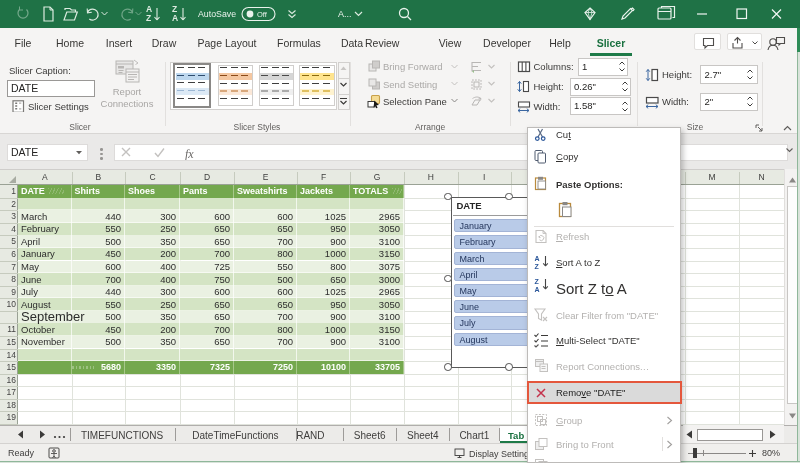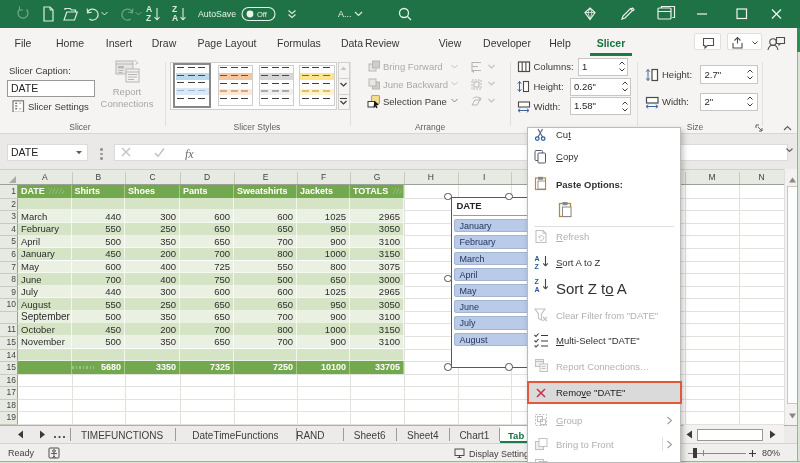--- a/index.html
+++ b/index.html
@@ -197,21 +197,21 @@
     <path d="M2.5 20l3 3 3-3" stroke="#3b3a39" stroke-width="1.2" fill="none"></path>
     <path d="M2 35.5h7" stroke="#3b3a39" stroke-width="1"></path>
     <path d="M2.5 38l3 3 3-3" stroke="#3b3a39" stroke-width="1.2" fill="none"></path>
   </svg>
 <div class="ab" style="left:337.5px;top:77.5px;width:12px;height:1px;background:#d2d0ce;"></div>
 <div class="ab" style="left:337.5px;top:93.5px;width:12px;height:1px;background:#d2d0ce;"></div>
 <div class="ab" style="left:383px;top:61.0px;font-size:9.5px;color:#aba9a7;">Bring Forward</div>
 <svg class="ab" style="left:450px;top:63.5px;" width="9" height="6" viewBox="0 0 9 6">
     <path d="M1.5 1l3 3 3-3" stroke="#c3c1bf" stroke-width="1" fill="none"></path>
   </svg>
-<div class="ab" style="left:383px;top:78.5px;font-size:9.5px;color:#aba9a7;">June Backward</div>
+<div class="ab" style="left:383px;top:78.5px;font-size:9.5px;color:#aba9a7;">Send Setting</div>
 <svg class="ab" style="left:450px;top:81px;" width="9" height="6" viewBox="0 0 9 6">
     <path d="M1.5 1l3 3 3-3" stroke="#c3c1bf" stroke-width="1" fill="none"></path>
   </svg>
 <div class="ab" style="left:383px;top:95.5px;font-size:9.5px;color:#3b3a39;">Selection Pane</div>
 <svg class="ab" style="left:450px;top:98px;" width="9" height="6" viewBox="0 0 9 6">
     <path d="M1.5 1l3 3 3-3" stroke="#8a8886" stroke-width="1" fill="none"></path>
   </svg>
 <svg class="ab" style="left:368px;top:60px;" width="13" height="13" viewBox="0 0 13 13" fill="none" stroke="#b8b6b4">
     <rect x="1" y="4" width="7" height="7" fill="#e8e7e6"></rect>
     <rect x="4.5" y="1" width="7" height="7" fill="#cfcdcb"></rect>
@@ -583,21 +583,21 @@
 <div class="ab" style="left:234px;top:285.1px;width:59px;height:12.6px;font-size:9.5px;color:#2d2d2d;text-align:right;line-height:13.2px;">600</div>
 <div class="ab" style="left:297px;top:285.1px;width:49px;height:12.6px;font-size:9.5px;color:#2d2d2d;text-align:right;line-height:13.2px;">1025</div>
 <div class="ab" style="left:350px;top:285.1px;width:50px;height:12.6px;font-size:9.5px;color:#2d2d2d;text-align:right;line-height:13.2px;">2965</div>
 <div class="ab" style="left:21px;top:297.7px;height:12.6px;font-size:9.5px;color:#2d2d2d;line-height:13.2px;">August</div>
 <div class="ab" style="left:71.5px;top:297.7px;width:49.5px;height:12.6px;font-size:9.5px;color:#2d2d2d;text-align:right;line-height:13.2px;">550</div>
 <div class="ab" style="left:125px;top:297.7px;width:51px;height:12.6px;font-size:9.5px;color:#2d2d2d;text-align:right;line-height:13.2px;">250</div>
 <div class="ab" style="left:180px;top:297.7px;width:50px;height:12.6px;font-size:9.5px;color:#2d2d2d;text-align:right;line-height:13.2px;">650</div>
 <div class="ab" style="left:234px;top:297.7px;width:59px;height:12.6px;font-size:9.5px;color:#2d2d2d;text-align:right;line-height:13.2px;">650</div>
 <div class="ab" style="left:297px;top:297.7px;width:49px;height:12.6px;font-size:9.5px;color:#2d2d2d;text-align:right;line-height:13.2px;">950</div>
 <div class="ab" style="left:350px;top:297.7px;width:50px;height:12.6px;font-size:9.5px;color:#2d2d2d;text-align:right;line-height:13.2px;">3050</div>
-<div class="ab" style="left:21px;top:310.3px;height:12.6px;font-size:10px;color:#2d2d2d;line-height:13.2px;">September</div>
+<div class="ab" style="left:21px;top:310.3px;height:12.6px;font-size:13px;color:#2d2d2d;line-height:13.2px;">September</div>
 <div class="ab" style="left:71.5px;top:310.3px;width:49.5px;height:12.6px;font-size:9.5px;color:#2d2d2d;text-align:right;line-height:13.2px;">500</div>
 <div class="ab" style="left:125px;top:310.3px;width:51px;height:12.6px;font-size:9.5px;color:#2d2d2d;text-align:right;line-height:13.2px;">350</div>
 <div class="ab" style="left:180px;top:310.3px;width:50px;height:12.6px;font-size:9.5px;color:#2d2d2d;text-align:right;line-height:13.2px;">650</div>
 <div class="ab" style="left:234px;top:310.3px;width:59px;height:12.6px;font-size:9.5px;color:#2d2d2d;text-align:right;line-height:13.2px;">700</div>
 <div class="ab" style="left:297px;top:310.3px;width:49px;height:12.6px;font-size:9.5px;color:#2d2d2d;text-align:right;line-height:13.2px;">900</div>
 <div class="ab" style="left:350px;top:310.3px;width:50px;height:12.6px;font-size:9.5px;color:#2d2d2d;text-align:right;line-height:13.2px;">3100</div>
 <div class="ab" style="left:21px;top:322.9px;height:12.6px;font-size:9.5px;color:#2d2d2d;line-height:13.2px;">October</div>
 <div class="ab" style="left:71.5px;top:322.9px;width:49.5px;height:12.6px;font-size:9.5px;color:#2d2d2d;text-align:right;line-height:13.2px;">450</div>
 <div class="ab" style="left:125px;top:322.9px;width:51px;height:12.6px;font-size:9.5px;color:#2d2d2d;text-align:right;line-height:13.2px;">200</div>
 <div class="ab" style="left:180px;top:322.9px;width:50px;height:12.6px;font-size:9.5px;color:#2d2d2d;text-align:right;line-height:13.2px;">700</div>

